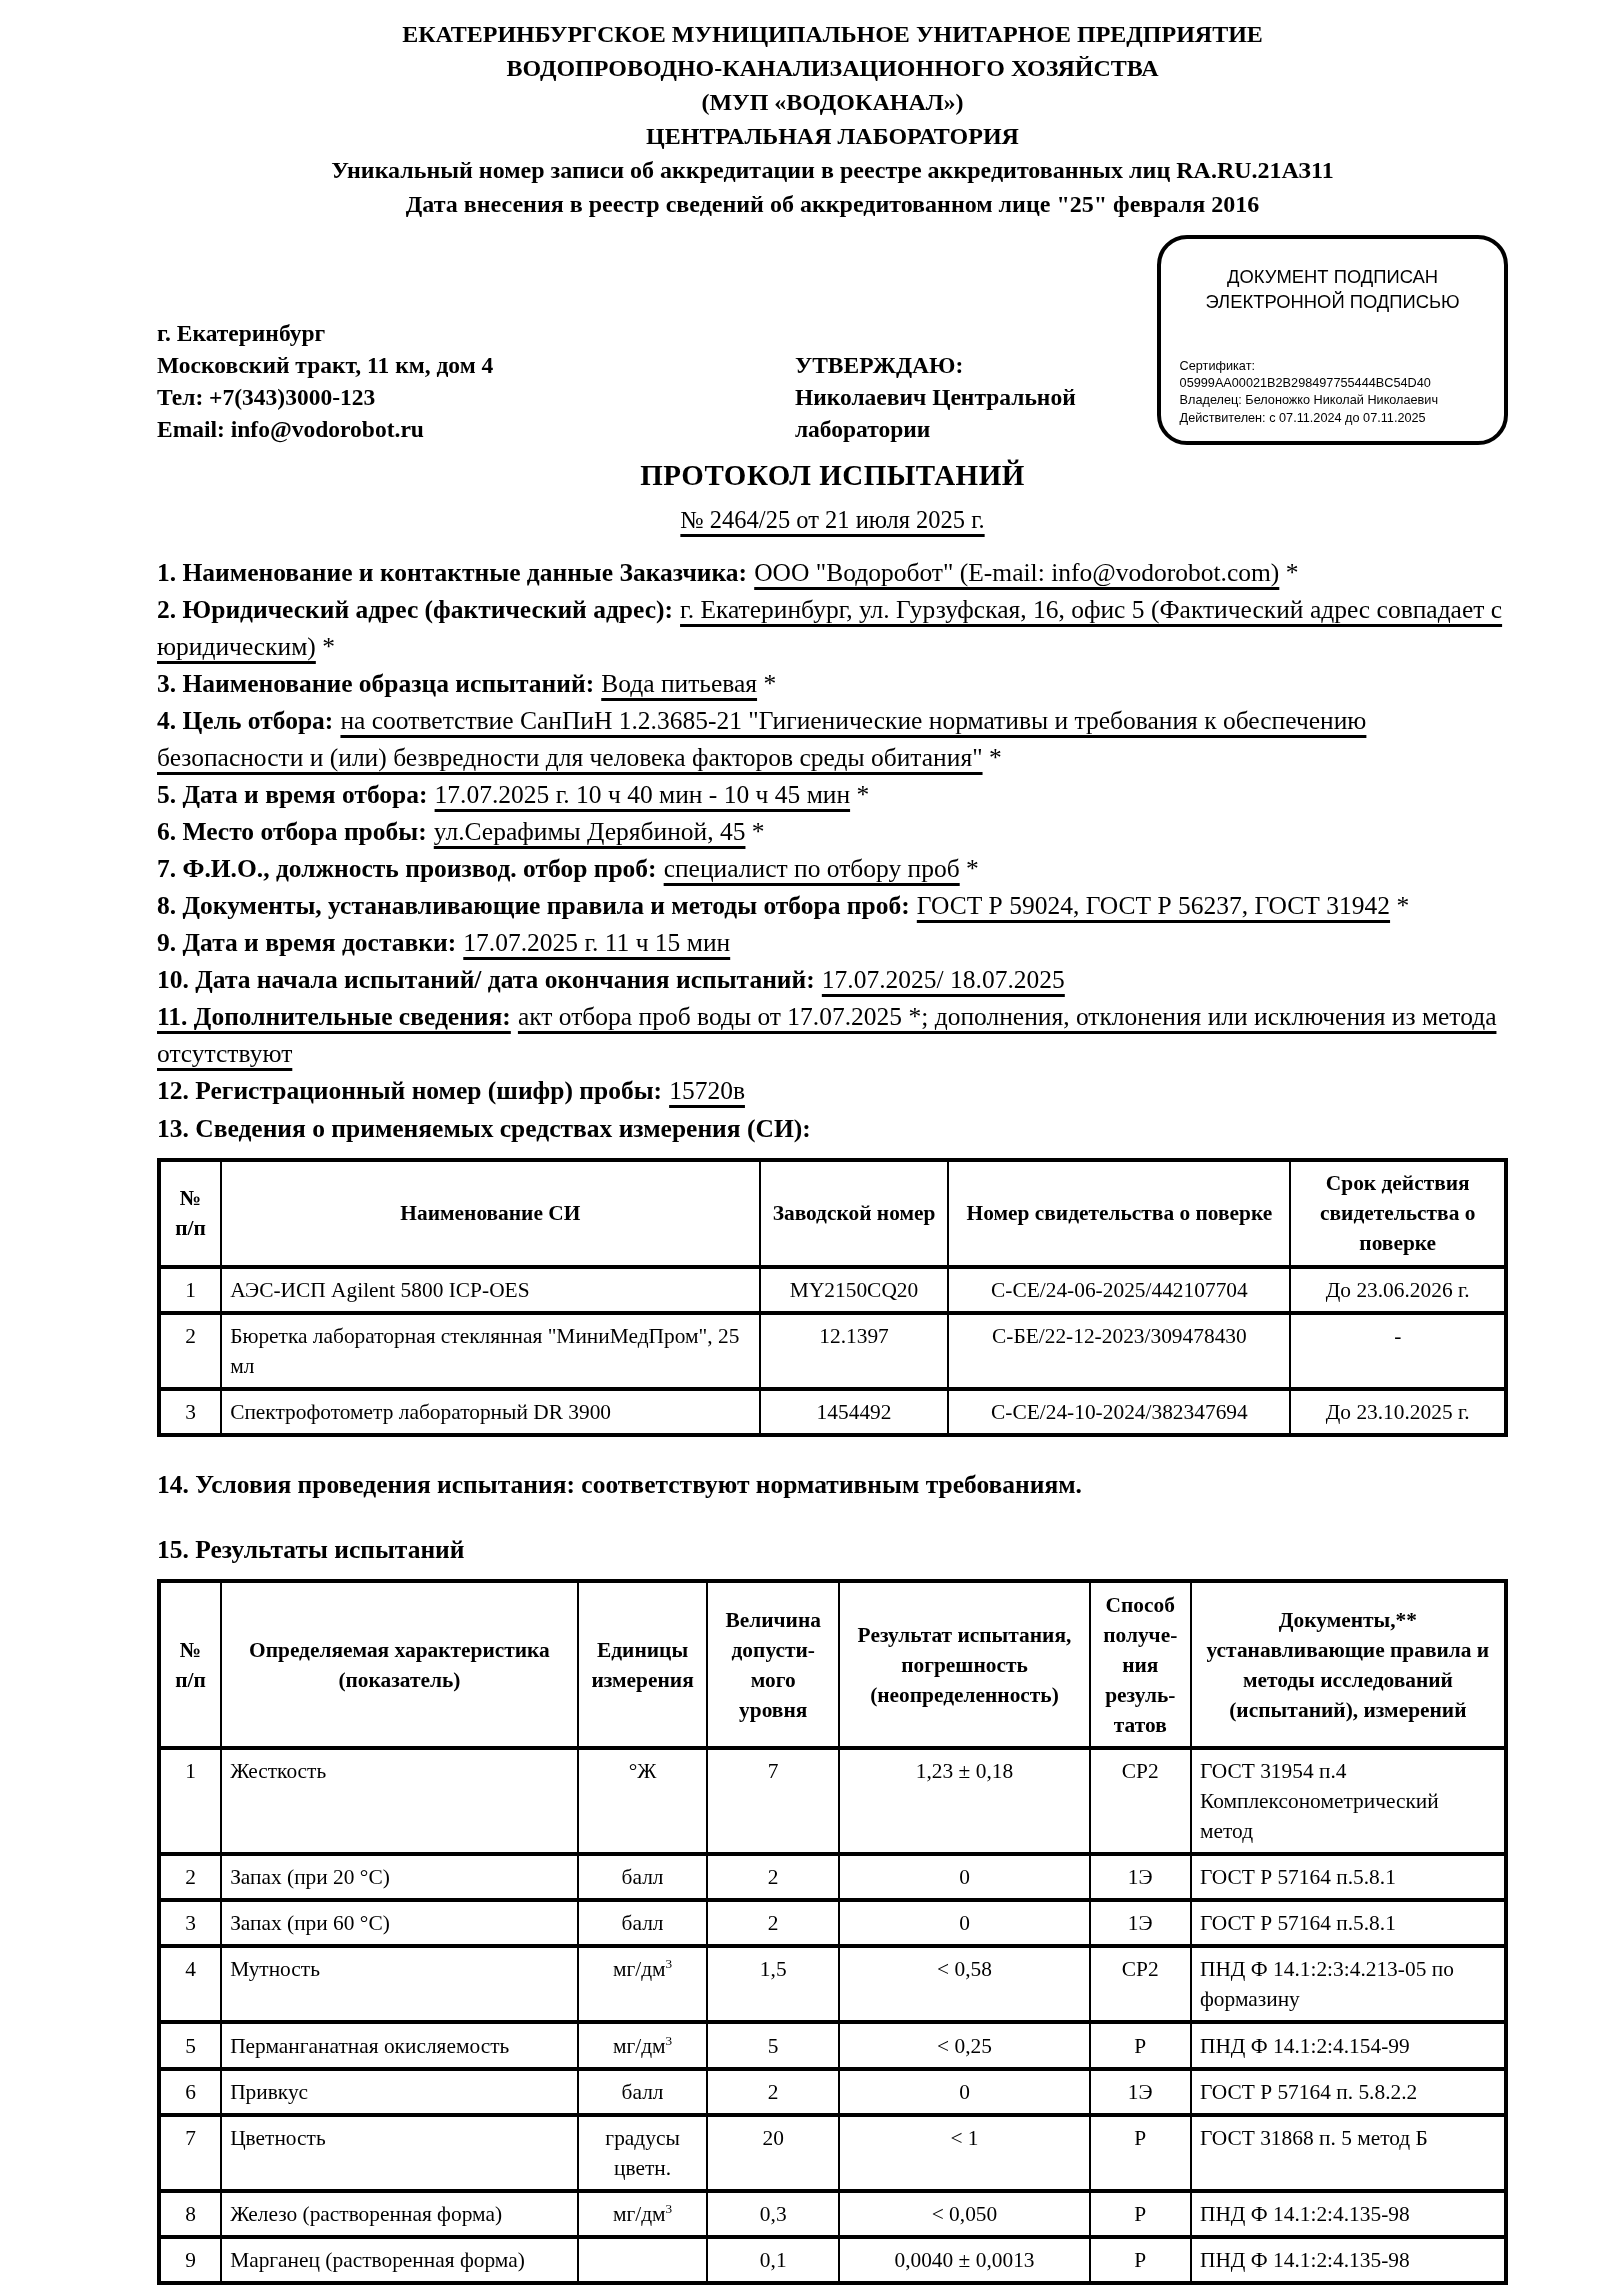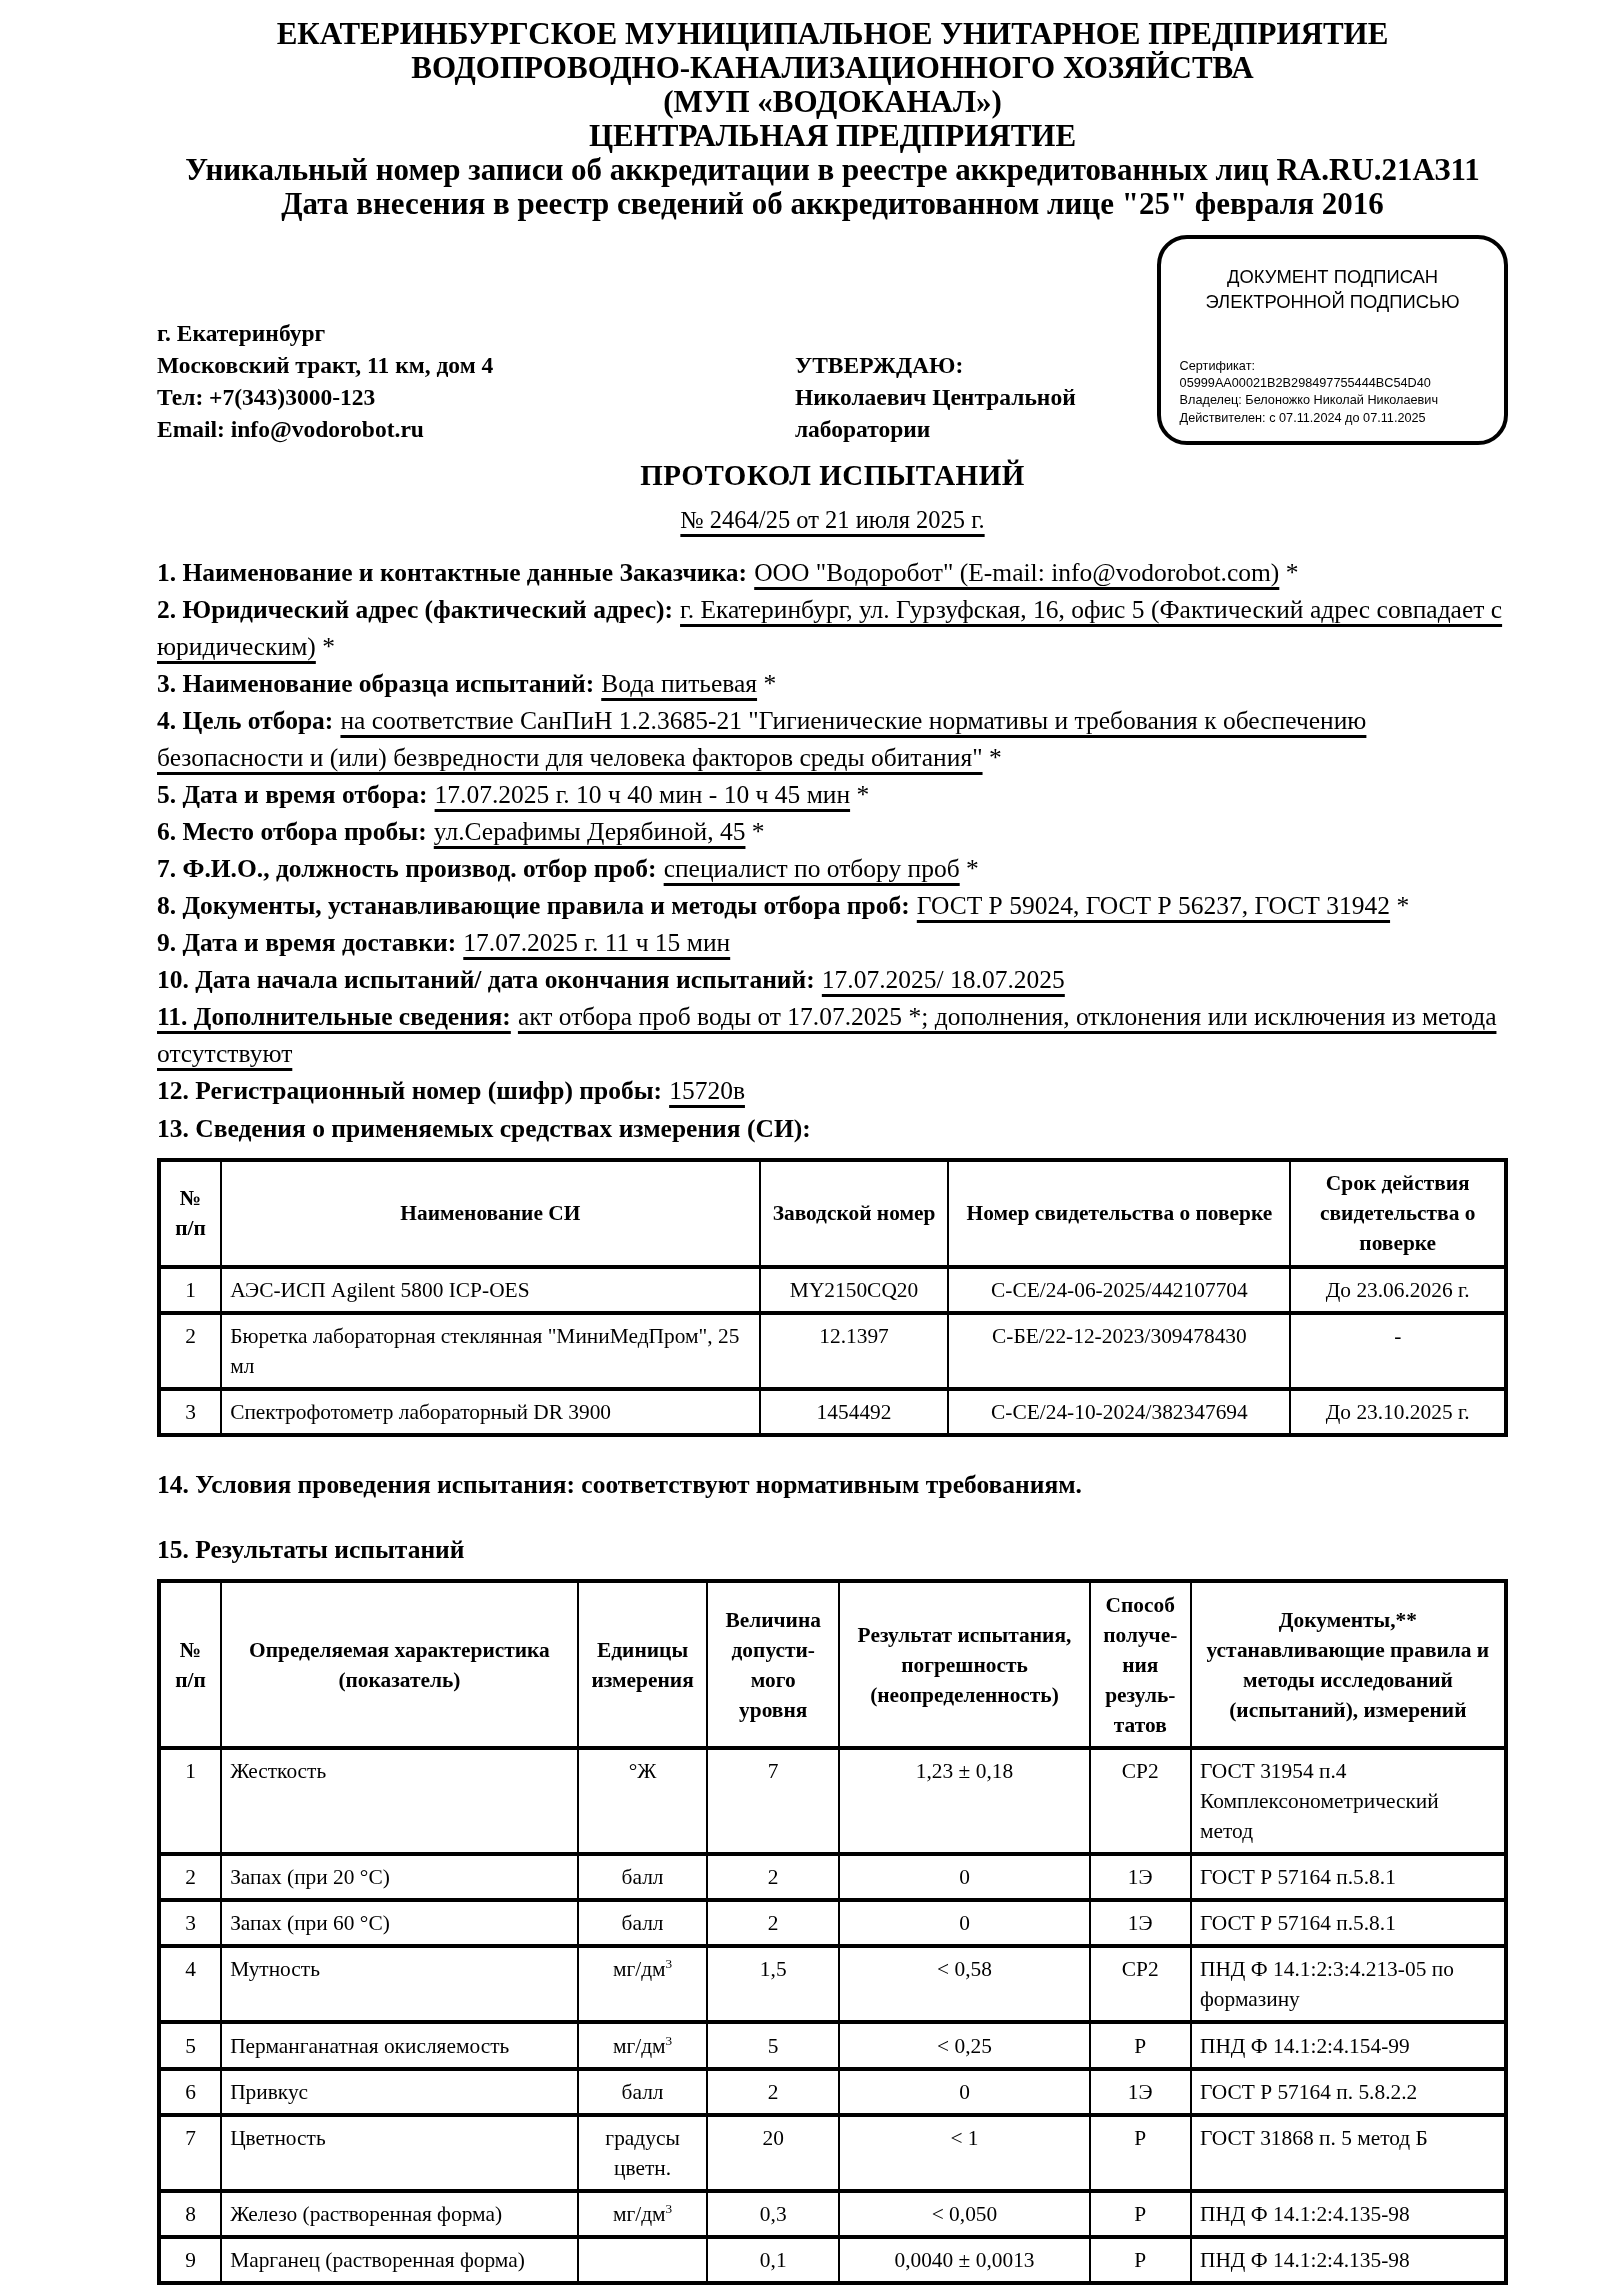--- a/index.html
+++ b/index.html
@@ -1,21 +1,21 @@
 <!DOCTYPE html>
 <html style="font-size:8.2px"><head>
 <meta charset="utf-8">
 <style>
   html,body{margin:0;padding:0;background:#fff;}
   body{width:1623px;height:2295px;font-family:"Liberation Serif","DejaVu Serif",serif;color:#000;}
   .page{box-sizing:border-box;width:1623px;height:2295px;padding:17.3px 115px 10.2px 157px;overflow:hidden;}
   .b{font-weight:bold;}
   .u{text-decoration:underline;text-decoration-thickness:2.5px;text-underline-offset:5.6px;}
 
-  .doc-header{text-align:center;font-weight:bold;font-size:31px;line-height:34px;}
+  .doc-header{text-align:center;font-weight:bold;font-size:24px;line-height:34px;}
   .doc-header .hl{white-space:nowrap;}
 
   .top-row{display:flex;align-items:flex-end;margin-top:13.3px;gap:42px;}
   .contacts{flex:1;font-weight:bold;font-size:23.5px;line-height:32px;}
   .approve{width:306px;font-weight:bold;font-size:23.5px;line-height:32px;margin-top:2px;}
   .stamp{width:306px;height:171px;border:4.6px solid #000;border-radius:30px;margin-left:14.3px;
          font-family:"Liberation Sans","DejaVu Sans",sans-serif;
          display:flex;flex-direction:column;justify-content:space-between;
          padding:17.3px 18.4px 14.3px 18.4px;box-sizing:content-box;}
   .stamp-title{text-align:center;font-size:18.4px;line-height:24.5px;margin-top:9.2px;}
@@ -42,21 +42,21 @@
 </style>
 </head>
 <body>
 
 <div class="page">
 
   <div class="doc-header">
     <div class="hl">ЕКАТЕРИНБУРГСКОЕ МУНИЦИПАЛЬНОЕ УНИТАРНОЕ ПРЕДПРИЯТИЕ</div>
     <div class="hl">ВОДОПРОВОДНО-КАНАЛИЗАЦИОННОГО ХОЗЯЙСТВА</div>
     <div class="hl">(МУП «ВОДОКАНАЛ»)</div>
-    <div class="hl">ЦЕНТРАЛЬНАЯ ПРЕДПРИЯТИЕ</div>
+    <div class="hl">ЦЕНТРАЛЬНАЯ ЛАБОРАТОРИЯ</div>
     <div>Уникальный номер записи об аккредитации в реестре аккредитованных лиц RA.RU.21АЗ11</div>
     <div>Дата внесения в реестр сведений об аккредитованном лице  "25" февраля 2016</div>
   </div>
 
   <div class="top-row">
     <div class="contacts">
       <div>г. Екатеринбург</div>
       <div>Московский тракт, 11 км, дом 4</div>
       <div>Тел: +7(343)3000-123</div>
       <div>Email: info@vodorobot.ru</div>

